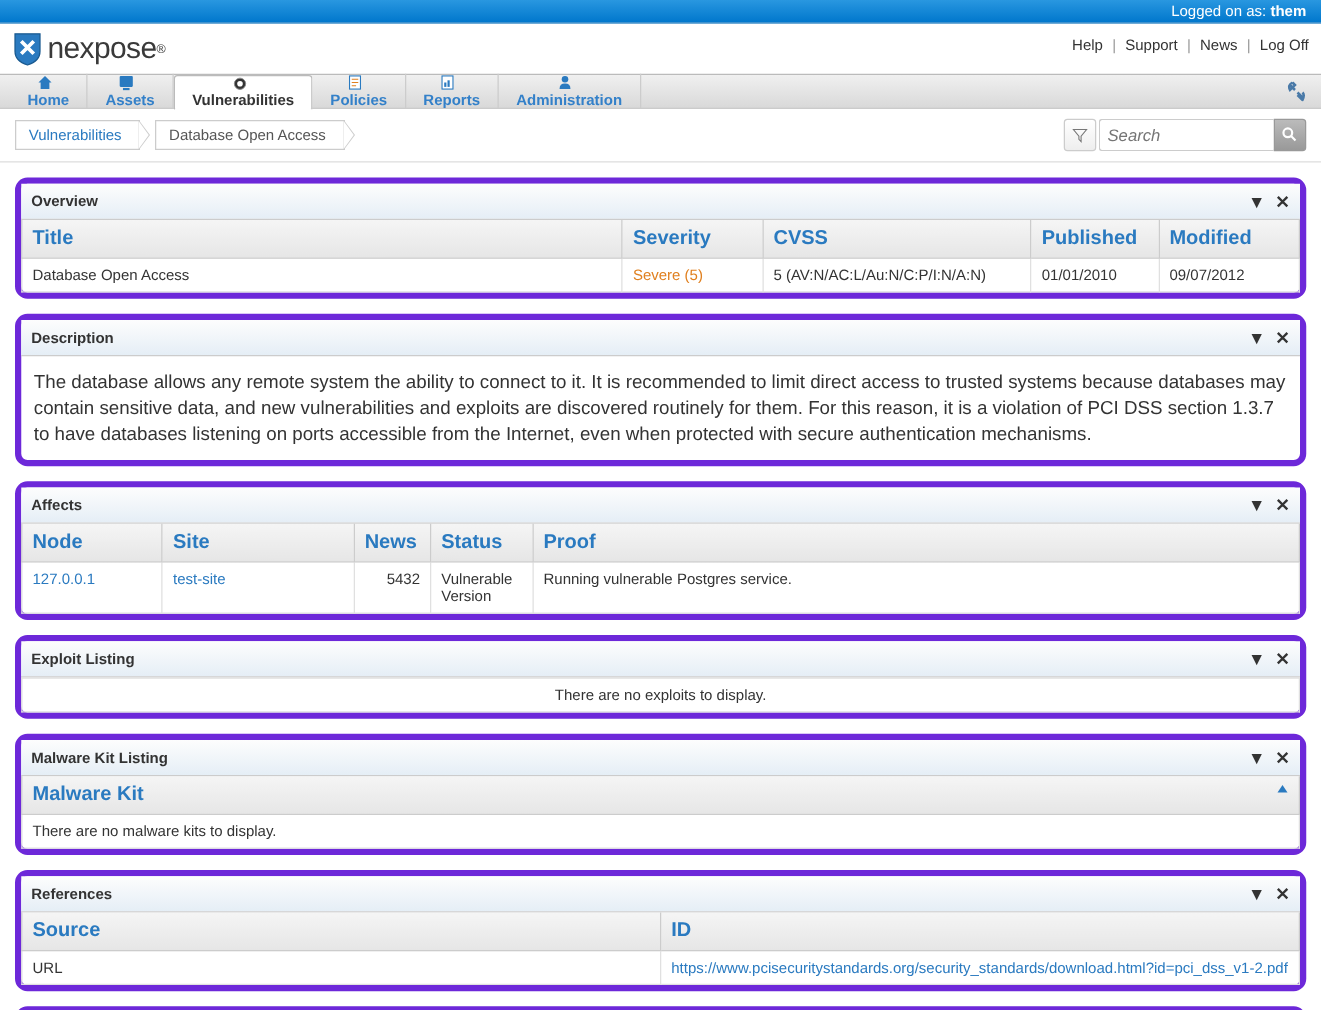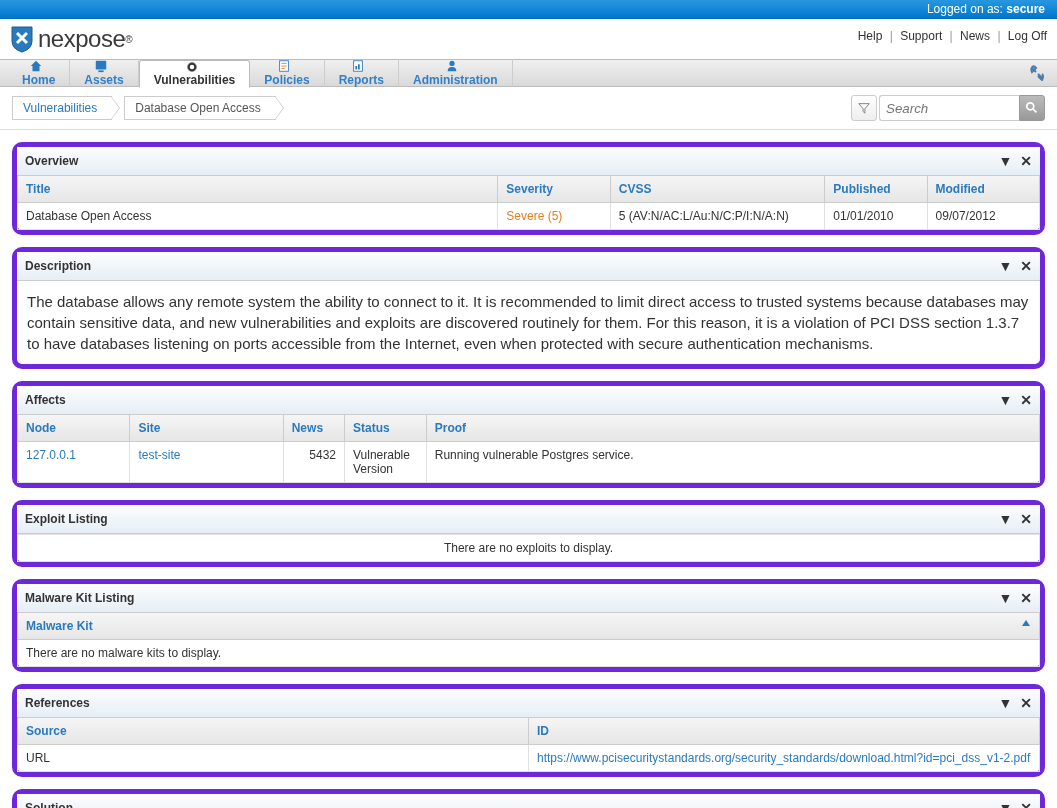--- a/index.html
+++ b/index.html
@@ -30,34 +30,34 @@
 .filter-btn { width: 26px; height: 26px; border: 1px solid #ccc; border-radius: 3px; background: linear-gradient(#fff,#eee); display: flex; align-items: center; justify-content: center; cursor: pointer; }
 .search-box { display: flex; }
 .search-box input { width: 140px; height: 26px; padding: 0 6px; border: 1px solid #ccc; border-right: none; border-radius: 3px 0 0 3px; font-style: italic; color: #888; }
 .search-btn { width: 26px; height: 26px; border: 1px solid #999; background: linear-gradient(#bbb,#999); border-radius: 0 3px 3px 0; display: flex; align-items: center; justify-content: center; cursor: pointer; }
 .content { padding: 0 12px 12px 12px; }
 .panel { border: 5px solid #6d28d9; margin-top: 12px; border-radius: 10px; }
 .panel-head { background: linear-gradient(#fdfdfd, #e5eef6); padding: 6px 8px; font-weight: bold; color: #333; display: flex; justify-content: space-between; align-items: center; border-bottom: 1px solid #ccc; }
 .panel-ctrls { display: flex; gap: 8px; align-items: center; }
 .panel-ctrls span { cursor: pointer; font-size: 14px; color: #333; }
 table.data { width: 100%; border-collapse: collapse; }
-table.data th { background: linear-gradient(#f5f5f5, #e6e6e6); text-align: left; padding: 6px 8px; font-weight: bold; color: #2a7ac0; border: 1px solid #ccc; border-top: none; font-size: 12px; }
+table.data th { background: linear-gradient(#f5f5f5, #e6e6e6); text-align: left; padding: 6px 8px; font-weight: bold; color: #2a7ac0; border: 1px solid #ccc; border-top: none; font-size: 16px; }
 table.data td { padding: 6px 8px; border: 1px solid #e0e0e0; font-size: 12px; vertical-align: top; }
 table.data td.right { text-align: right; }
 .link { color: #2a7ac0; cursor: pointer; }
 .severe { color: #e08020; }
 .panel-body { padding: 10px; font-size: 15px; line-height: 1.4; }
 .empty { text-align: center; padding: 10px; color: #333; }
 .sort-icon { float: right; width: 10px; height: 10px; }
 </style>
 </head>
 <body>
 
 <div class="top-bar">
-  <span>Logged on as: </span><b>secure</b>
+  <span>Logged on as: </span><b>them</b>
 </div>
 
 <div class="header-row">
   <div class="logo">
     <svg class="logo-shield" viewBox="0 0 24 28">
         <path d="M2 2 L22 2 L22 16 Q22 24 12 27 Q2 24 2 16 Z" fill="#2a7ac0" stroke="#1a5a90"></path>
         <path d="M7 8 L17 18 M17 8 L7 18" stroke="#fff" stroke-width="3" fill="none"></path>
       </svg>
     <span>nexpose</span>
       <sup>®</sup>

